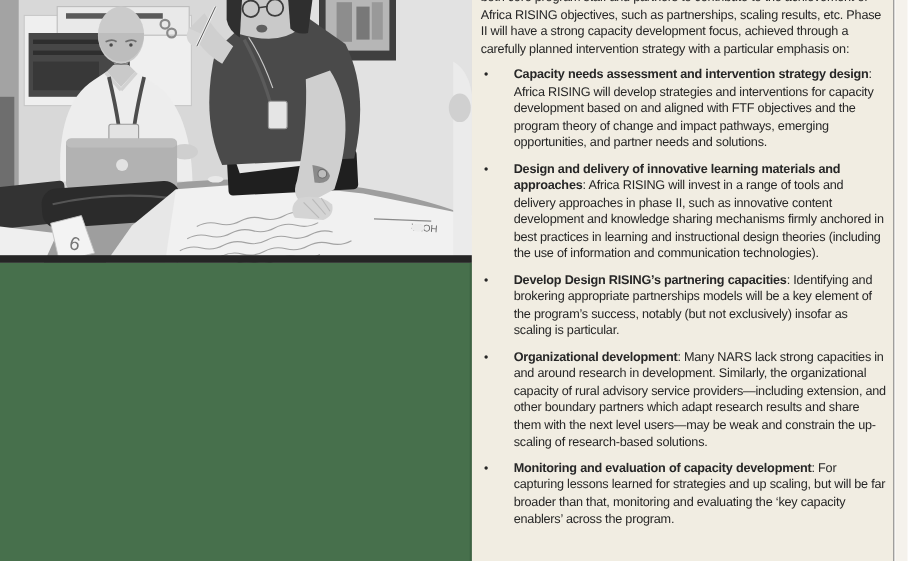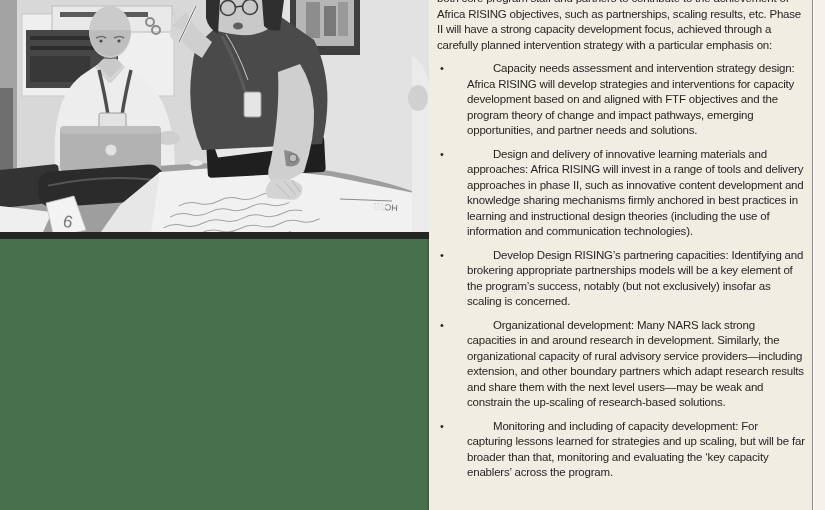--- a/index.html
+++ b/index.html
@@ -30,21 +30,21 @@
     font-size:11.5px;line-height:15.5px;letter-spacing:-0.2px;
   }
   .intro{margin:0 0 8px 0;}
   ul.bullets{list-style:none;margin:0;padding:0;}
   ul.bullets li{
     position:relative;padding-left:30px;margin:0 0 8px 0;
   }
   ul.bullets li .marker{
     position:absolute;left:3px;top:0;font-size:11px;
   }
-  ul.bullets li b{font-weight:normal;margin-left:26px;}
+  ul.bullets li b{font-weight:bold;}
 </style>
 </head>
 <body>
 
 <div class="photo-wrap" title="Black-and-white photograph of a capacity development workshop: a bald man in a white shirt with a lanyard sits behind a MacBook laptop while a woman with glasses in a dark top leans over a round table, raising a pen, her hand resting on flipchart paper covered in handwritten notes; a framed picture hangs on the wall behind them">
   <svg width="429" height="239" viewBox="0 0 429 239">
 
     <rect x="0" y="0" width="429" height="239" fill="#d8d8d8"></rect>
     <rect x="255" y="0" width="174" height="239" fill="#e2e2e2"></rect>
 
@@ -182,25 +182,25 @@
   <div class="text-flow">
     <p class="intro">both core program staff and partners to contribute to the achievement of Africa RISING objectives, such as partnerships, scaling results, etc. Phase II will have a strong capacity development focus, achieved through a carefully planned intervention strategy with a particular emphasis on:</p>
     <ul class="bullets">
       <li>
         <span class="marker">•</span><b>Capacity needs assessment and intervention strategy design</b><span>: Africa RISING will develop strategies and interventions for capacity development based on and aligned with FTF objectives and the program theory of change and impact pathways, emerging opportunities, and partner needs and solutions.</span>
       </li>
       <li>
         <span class="marker">•</span><b>Design and delivery of innovative learning materials and approaches</b><span>: Africa RISING will invest in a range of tools and delivery approaches in phase II, such as innovative content development and knowledge sharing mechanisms firmly anchored in best practices in learning and instructional design theories (including the use of information and communication technologies).</span>
       </li>
       <li>
-        <span class="marker">•</span><b>Develop Design RISING’s partnering capacities</b><span>: Identifying and brokering appropriate partnerships models will be a key element of the program’s success, notably (but not exclusively) insofar as scaling is concerned.</span>
+        <span class="marker">•</span><b>Develop Design RISING’s partnering capacities</b><span>: Identifying and brokering appropriate partnerships models will be a key element of the program’s success, notably (but not exclusively) insofar as scaling is particular.</span>
       </li>
       <li>
         <span class="marker">•</span><b>Organizational development</b><span>: Many NARS lack strong capacities in and around research in development. Similarly, the organizational capacity of rural advisory service providers—including extension, and other boundary partners which adapt research results and share them with the next level users—may be weak and constrain the up-scaling of research-based solutions.</span>
       </li>
       <li>
-        <span class="marker">•</span><b>Monitoring and including of capacity development</b><span>: For capturing lessons learned for strategies and up scaling, but will be far broader than that, monitoring and evaluating the ‘key capacity enablers’ across the program.</span>
+        <span class="marker">•</span><b>Monitoring and evaluation of capacity development</b><span>: For capturing lessons learned for strategies and up scaling, but will be far broader than that, monitoring and evaluating the ‘key capacity enablers’ across the program.</span>
       </li>
     </ul>
   </div>
 </div>
 
 <div class="edge-strip" style="background-color: rgb(245, 242, 236);"></div>
 
 </body></html>

